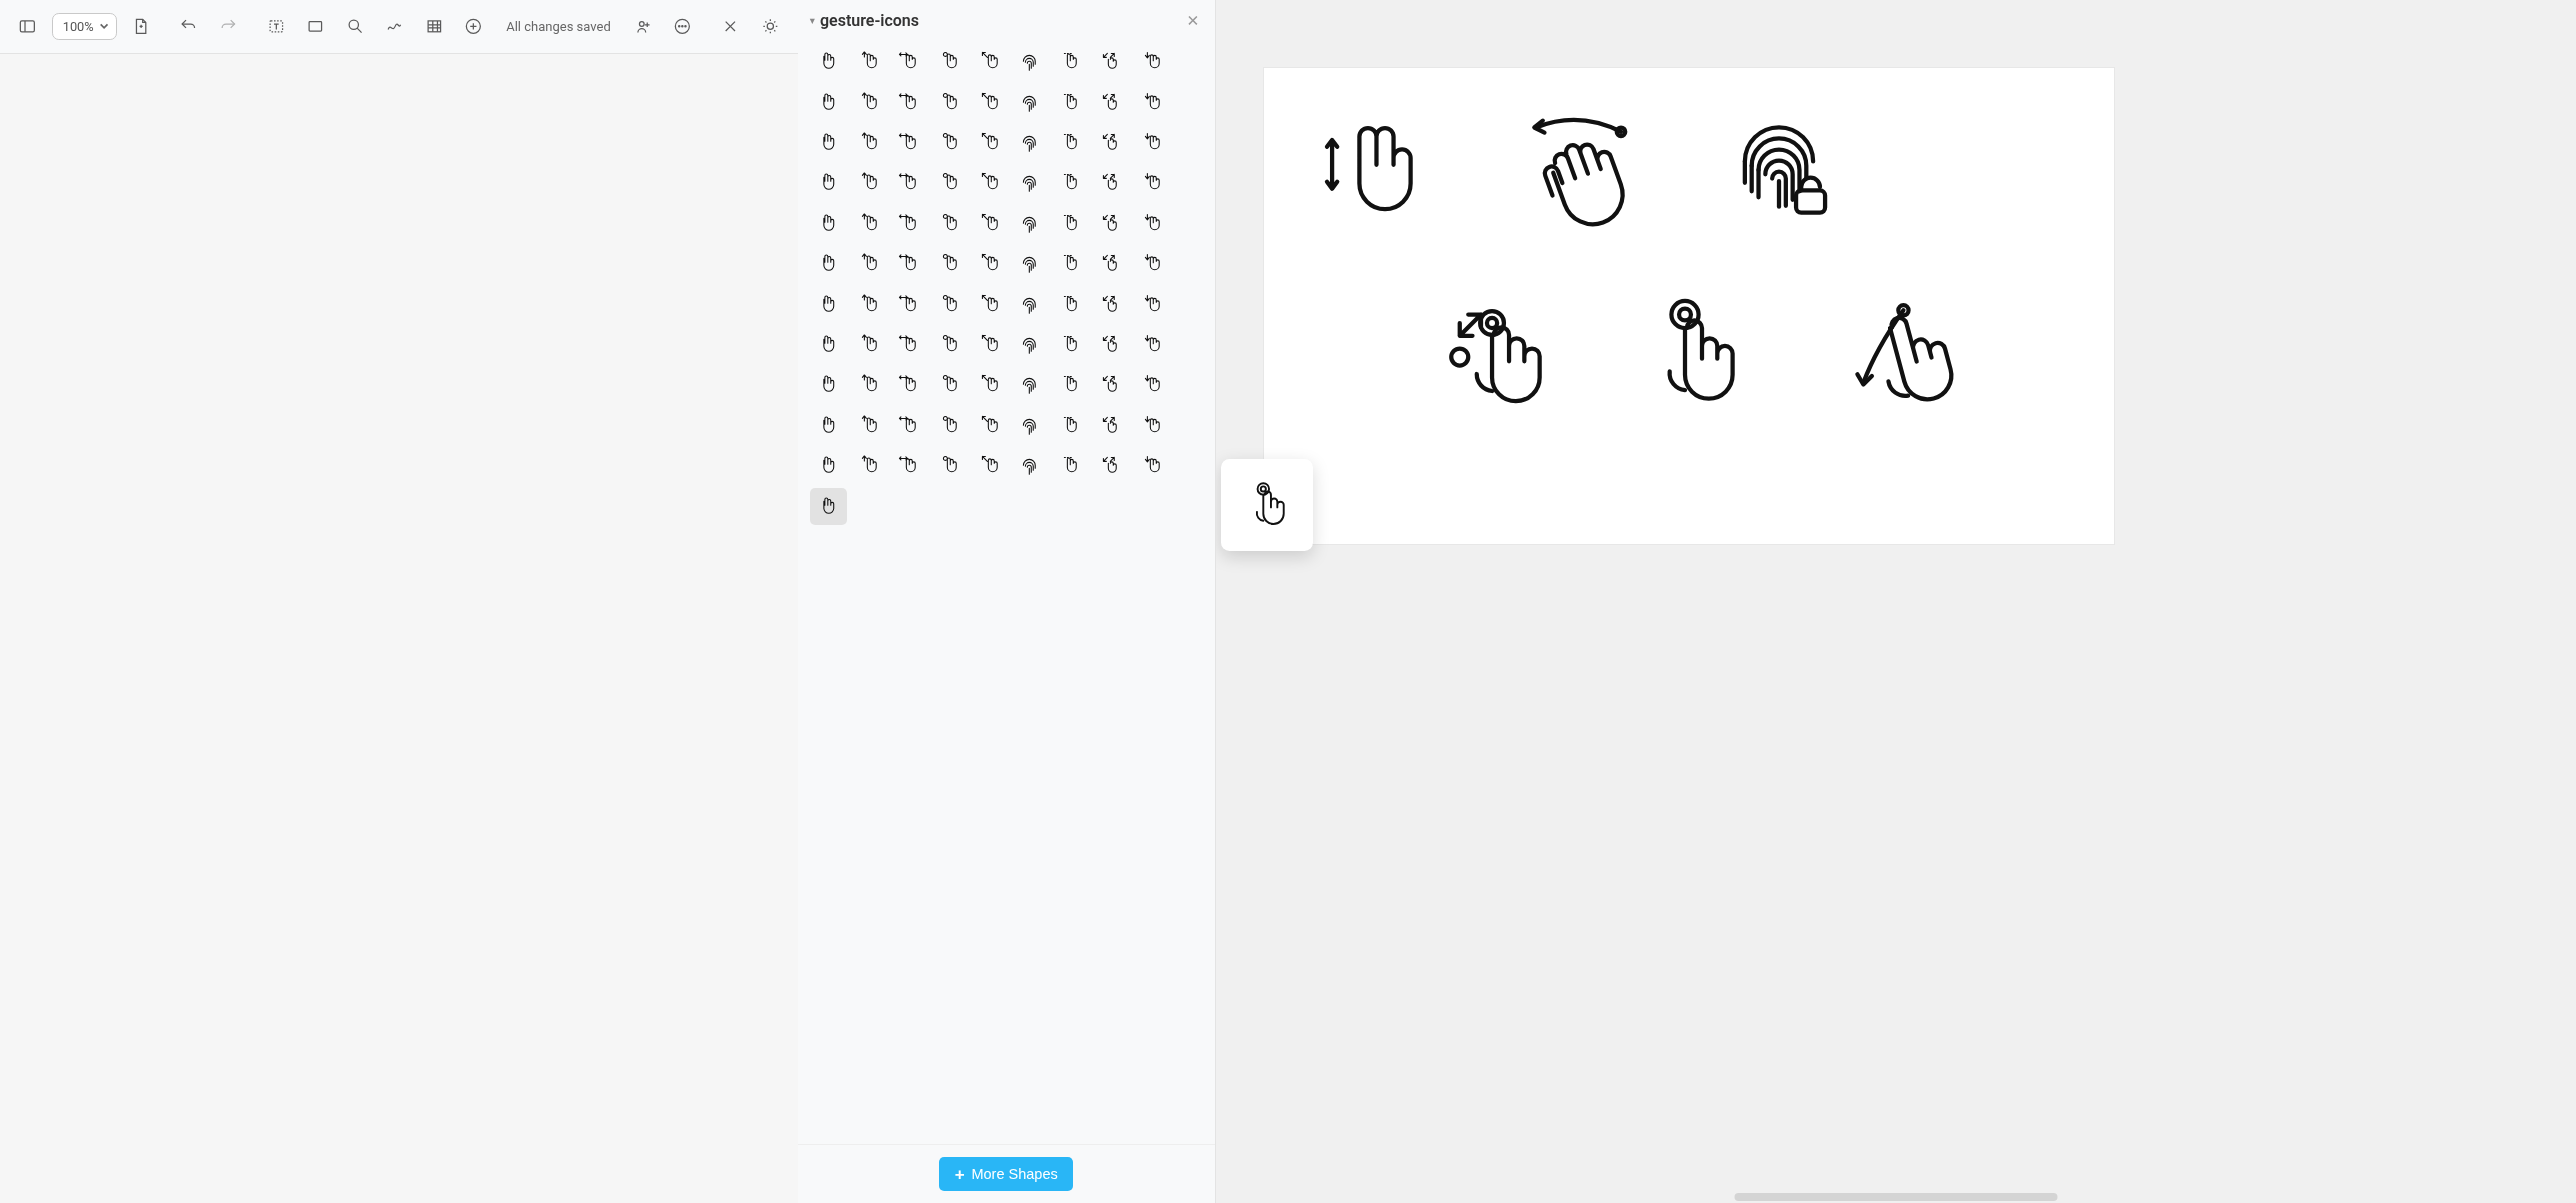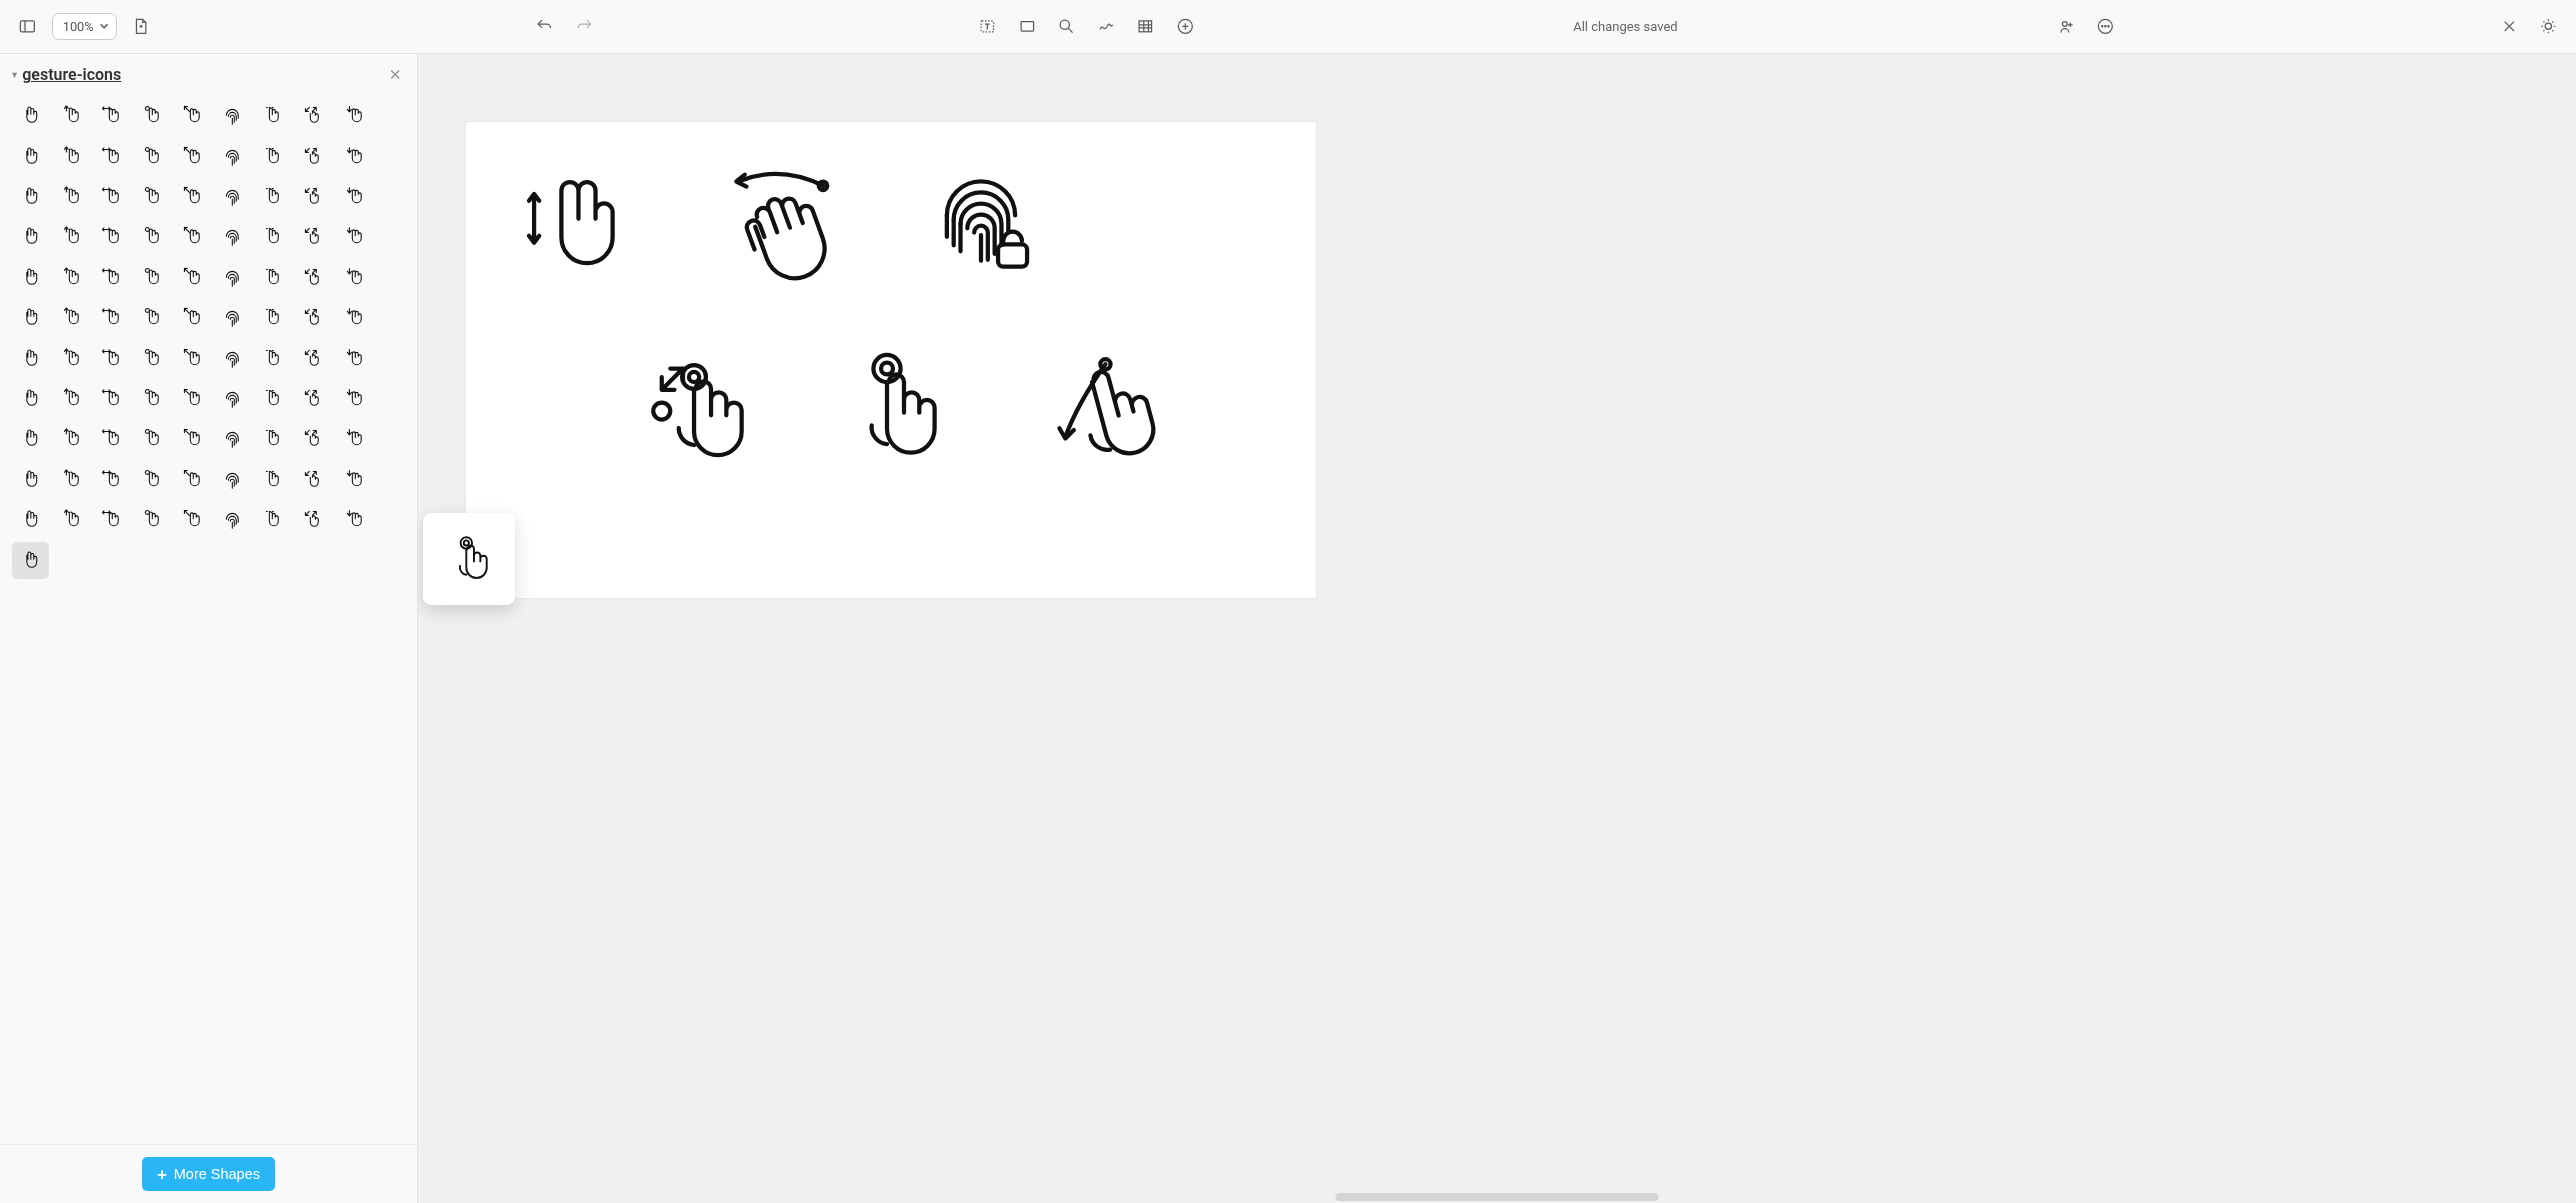--- a/index.html
+++ b/index.html
@@ -1,36 +1,36 @@
 <!DOCTYPE html>
 <html style="font-size:13.6px"><head>
 <meta charset="utf-8">
 <style>
   * { box-sizing: border-box; margin: 0; padding: 0; }
   html, body { width: 100%; height: 100%; font-family: -apple-system, BlinkMacSystemFont, "Segoe UI", Roboto, Helvetica, Arial, sans-serif; background: #f6f6f6; overflow: hidden; }
-  .app { display: flex; flex-direction: column; height: 100vh; }
+  .app { display: flex; height: 100vh; }
 
   
   .toolbar { height: 54px; background: #f8f9fa; border-bottom: 0.9px solid #e3e3e3; display: flex; align-items: center; padding: 0 12px; gap: 8.5px; }
   .t-seg { display: flex; align-items: center; gap: 8.5px; }
   .spacer { flex: 1; }
   .t-icon { width: 31px; height: 31px; display: flex; align-items: center; justify-content: center; border-radius: 5.1px; cursor: pointer; color: #555; }
   .t-icon svg { width: 18.7px; height: 18.7px; stroke: #5a5a5a; fill: none; stroke-width: 1.6; }
   .zoom { border: 0.9px solid #c9c9c9; border-radius: 6.8px; height: 27px; display: flex; align-items: center; padding: 0 6.8px 0 10.2px; gap: 5.1px; background: #fff; cursor: pointer; color: #555; font-size: 12.8px; }
   .zoom svg { width: 10.2px; height: 10.2px; stroke:#666; fill:none; stroke-width:2; }
   .status { color: #666; font-size: 13px; }
 
   
   .main { flex: 1; display: flex; min-height: 0; }
 
   
   .sidebar { width: 418px; background: #f8f9fa; border-right: 0.9px solid #e3e3e3; display: flex; flex-direction: column; min-height: 0; }
   .panel-header { display: flex; align-items: center; padding: 8.5px 12px; gap: 5.1px; color: #444; }
   .panel-header .tri { color: #888; font-size: 10.2px; }
-  .panel-title { font-weight: 600; font-size: 16px; color: #333; text-decoration: underline; }
+  .panel-title { font-weight: 600; font-size: 16px; color: #333; }
   .panel-close { margin-left: auto; color: #999; font-size: 15.3px; cursor: pointer; padding: 3.4px; }
   .scroll { flex: 1; overflow-y: auto; padding: 1.7px 8.5px 8.5px 12px; }
   .grid { display: grid; grid-template-columns: repeat(9, 37px); gap: 3.4px 3.4px; }
   .shape { width: 37px; height: 37px; display: flex; align-items: center; justify-content: center; border-radius: 5.1px; cursor: grab; }
   .shape.selected { background: #e2e2e2; }
   .shape svg { width: 25.5px; height: 25.5px; stroke: #111; fill: none; stroke-width: 2.2; stroke-linecap: round; stroke-linejoin: round; }
   .sidebar-footer { padding: 12px; display: flex; justify-content: center; border-top: 0.9px solid #eee; }
   .more-btn { background: #29b6f6; color: #fff; border: none; border-radius: 5.1px; padding: 8.5px 15.3px; font-size: 14.5px; font-weight: 500; display: flex; align-items: center; gap: 6.8px; cursor: pointer; }
   .more-btn .plus { font-size: 17px; font-weight: 700; line-height: 1; }
 

